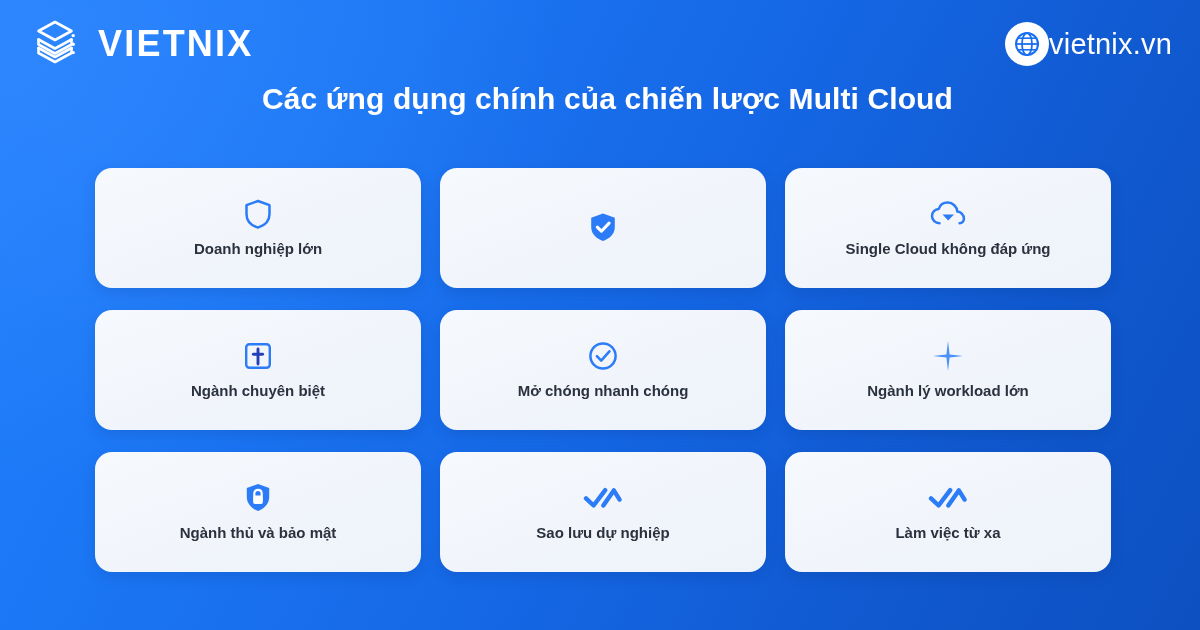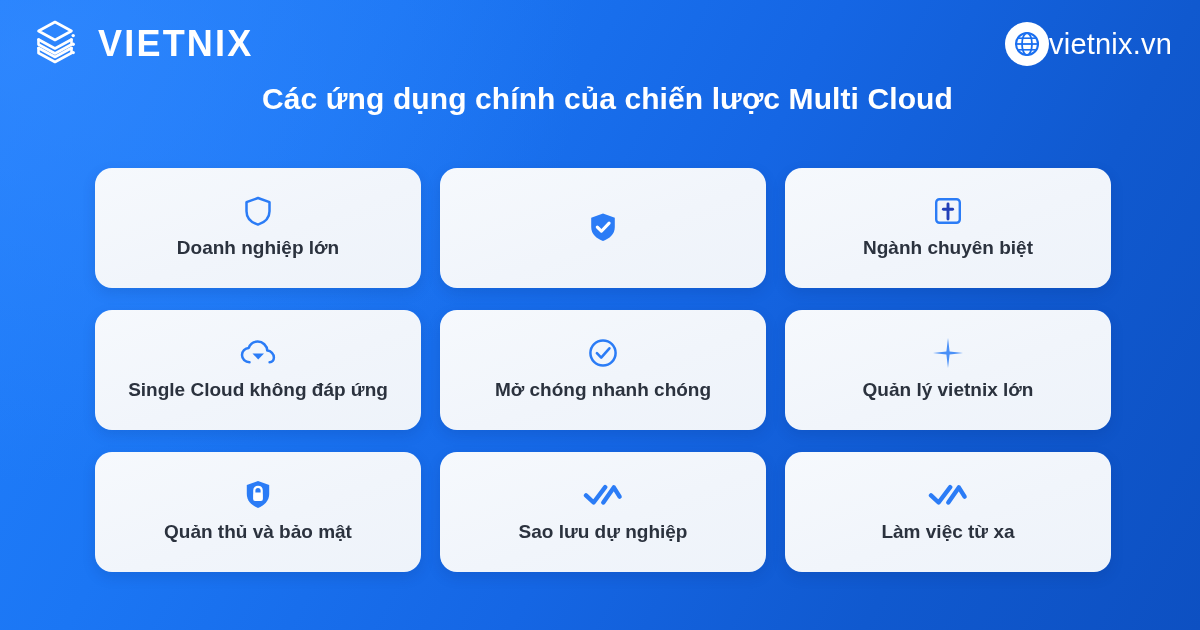--- a/index.html
+++ b/index.html
@@ -114,21 +114,21 @@
   .card-icon {
     height: 34px;
     display: flex;
     align-items: center;
     justify-content: center;
   }
   .card-icon svg { display: block; }
 
   .card-label {
     color: #2b323e;
-    font-size: 19px;
+    font-size: 15px;
     font-weight: bold;
     line-height: 1.2;
     text-align: center;
     white-space: nowrap;
   }
 </style>
 </head>
 <body>
 
 <div id="poster">
@@ -184,67 +184,67 @@
       <span class="card-icon">
         <svg width="34" height="34" viewBox="0 0 34 34" fill="none">
           <path d="M17 3.5 L28.8 7.8 V17 C28.8 24.2 23.4 28.8 17 30.9 C10.6 28.8 5.2 24.2 5.2 17 V7.8 Z" fill="#2b7cf6"></path>
           <path d="M11.3 17.1 L15.4 21.2 L23.1 13.1" stroke="#ffffff" stroke-width="3.1" stroke-linecap="round" stroke-linejoin="round" fill="none"></path>
         </svg>
       </span>
     </div>
 
     <div class="card">
       <span class="card-icon">
+        <svg width="38" height="30" viewBox="0 0 38 30" fill="none">
+          <path d="M10.5 24.2 C6.3 24.2 3 21 3 17 C3 13.2 6 10.1 9.8 9.9 C11 6.2 14.5 3.6 18.7 3.6 C23.8 3.6 28 7.6 28.3 12.6 C32 12.9 34.9 15.9 34.9 19.5 C34.9 22.1 33.2 24.2 30.6 24.2" stroke="#2b7cf6" stroke-width="2.5" stroke-linecap="round" stroke-linejoin="round"></path>
+          <path d="M13.5 15.5 H25 L19.2 21.6 Z" fill="#2b7cf6"></path>
+        </svg>
+      </span>
+      <span class="card-label">Single Cloud không đáp ứng</span>
+    </div>
+
+    <div class="card">
+      <span class="card-icon">
         <svg width="30" height="30" viewBox="0 0 30 30" fill="none">
           <rect x="3.2" y="3.2" width="23.6" height="23.6" rx="3.2" stroke="#2b7cf6" stroke-width="2.4"></rect>
           <path d="M15 8 V23" stroke="#2340b8" stroke-width="2.9" stroke-linecap="round"></path>
           <path d="M10.4 13.2 H19.6" stroke="#2340b8" stroke-width="2.9" stroke-linecap="round"></path>
         </svg>
       </span>
       <span class="card-label">Ngành chuyên biệt</span>
     </div>
 
     <div class="card">
       <span class="card-icon">
-        <svg width="38" height="30" viewBox="0 0 38 30" fill="none">
-          <path d="M10.5 24.2 C6.3 24.2 3 21 3 17 C3 13.2 6 10.1 9.8 9.9 C11 6.2 14.5 3.6 18.7 3.6 C23.8 3.6 28 7.6 28.3 12.6 C32 12.9 34.9 15.9 34.9 19.5 C34.9 22.1 33.2 24.2 30.6 24.2" stroke="#2b7cf6" stroke-width="2.5" stroke-linecap="round" stroke-linejoin="round"></path>
-          <path d="M13.5 15.5 H25 L19.2 21.6 Z" fill="#2b7cf6"></path>
-        </svg>
-      </span>
-      <span class="card-label">Single Cloud không đáp ứng</span>
-    </div>
-
-    <div class="card">
-      <span class="card-icon">
         <svg width="34" height="34" viewBox="0 0 34 34" fill="none">
           <circle cx="17" cy="17" r="12.6" stroke="#2b7cf6" stroke-width="2.5"></circle>
           <path d="M10.9 17.2 L15.2 21.6 L23.4 12.3" stroke="#2b7cf6" stroke-width="2.6" stroke-linecap="round" stroke-linejoin="round" fill="none"></path>
         </svg>
       </span>
       <span class="card-label">Mở chóng nhanh chóng</span>
     </div>
 
     <div class="card">
       <span class="card-icon">
         <svg width="34" height="34" viewBox="0 0 34 34" fill="none">
           <path d="M17 2 L18.6 15.4 L32 17 L18.6 18.6 L17 32 L15.4 18.6 L2 17 L15.4 15.4 Z" fill="#4a90f7"></path>
         </svg>
       </span>
-      <span class="card-label">Quản lý vietnix lớn</span>
+      <span class="card-label">Ngành lý workload lớn</span>
     </div>
 
     <div class="card">
       <span class="card-icon">
         <svg width="32" height="34" viewBox="0 0 32 34" fill="none">
           <path d="M16 3 L27.2 7.1 V16 C27.2 23 22.1 27.6 16 30 C9.9 27.6 4.8 23 4.8 16 V7.1 Z" fill="#2b7cf6"></path>
           <path d="M12.3 15 V12.4 C12.3 10.3 13.9 8.8 16 8.8 C18.1 8.8 19.7 10.3 19.7 12.4 V15" stroke="#ffffff" stroke-width="2.2" fill="none" stroke-linecap="round"></path>
           <rect x="11.1" y="14.6" width="9.8" height="8.4" rx="1.9" fill="#ffffff"></rect>
         </svg>
       </span>
-      <span class="card-label">Quản thủ và bảo mật</span>
+      <span class="card-label">Ngành thủ và bảo mật</span>
     </div>
 
     <div class="card">
       <span class="card-icon">
         <svg width="40" height="26" viewBox="0 0 40 26" fill="none">
           <path d="M3 13.4 L10.6 20.5 L22.2 5.2" stroke="#2b7cf6" stroke-width="4.4" stroke-linecap="round" stroke-linejoin="round" fill="none"></path>
           <path d="M20.3 20.5 L30.8 5.4 L36.6 14.6" stroke="#2b7cf6" stroke-width="4.4" stroke-linecap="round" stroke-linejoin="round" fill="none"></path>
         </svg>
       </span>
       <span class="card-label">Sao lưu dự nghiệp</span>

